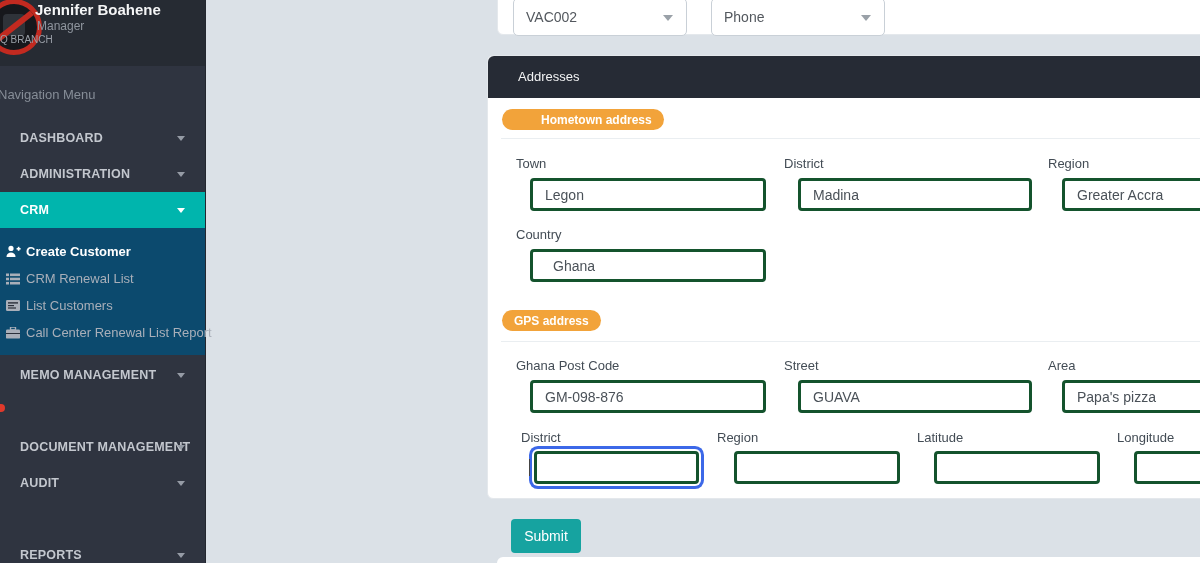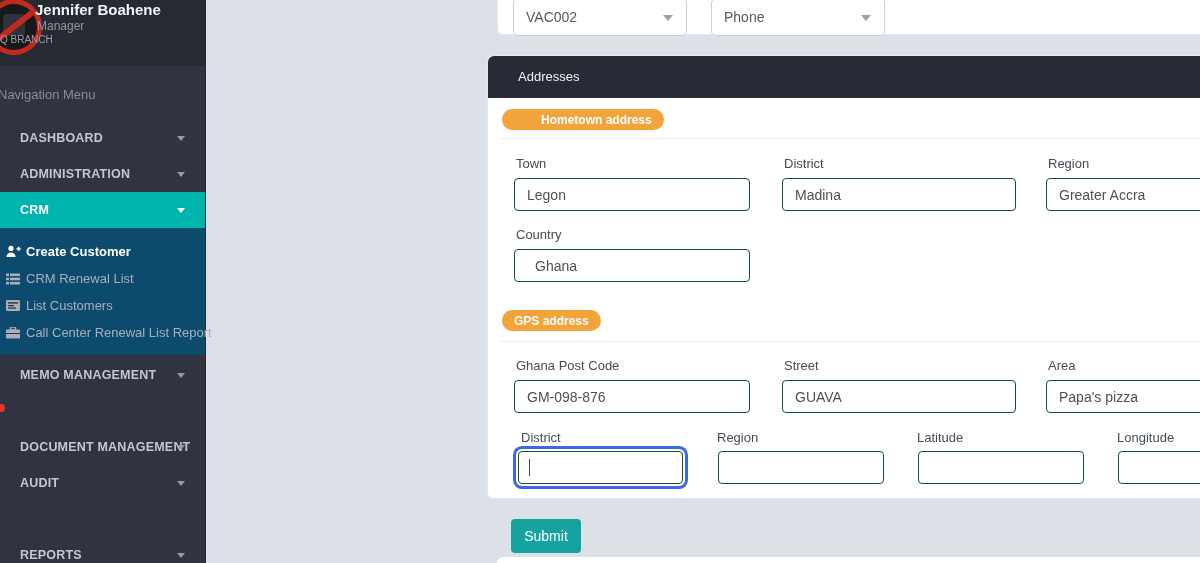--- a/index.html
+++ b/index.html
@@ -42,21 +42,21 @@
   .panel{position:absolute;left:487px;top:55px;width:795px;height:442px;background:#ffffff;border:1px solid #e4e8ec;border-radius:6px;}
   .panel-header{position:absolute;left:0;top:0;width:100%;height:42px;background:#262b35;border-radius:6px 6px 0 0;}
   .panel-header .ptitle{position:absolute;left:30px;top:13px;font-size:13px;color:#f2f3f4;}
   .badge{position:absolute;height:21px;background:#f2a33a;border-radius:11px;color:#fff;font-size:12px;font-weight:700;display:flex;align-items:center;padding:0 12px;}
   .badge1{left:14px;top:53px;padding-left:39px;}
   .badge2{left:14px;top:254px;}
   .divider{position:absolute;left:13px;right:13px;height:1px;background:#eaeef1;}
   .div1{top:82px;}
   .div2{top:285px;}
   .f-label{position:absolute;font-size:13px;color:#434c55;white-space:nowrap;}
-  .f-input{position:absolute;height:33px;border:1px solid #14532d;border-radius:4px;background:#fff;font-family:"Liberation Sans",sans-serif;font-size:14px;color:#4a5158;padding:0 0 0 12px;box-sizing:border-box;outline:none;}
+  .f-input{position:absolute;height:33px;border:3px solid #14532d;border-radius:4px;background:#fff;font-family:"Liberation Sans",sans-serif;font-size:14px;color:#4a5158;padding:0 0 0 12px;box-sizing:border-box;outline:none;margin-left:16px;}
   .f-input.focused{box-shadow:0 0 0 2px #ffffff,0 0 0 5px #3c68e8;}
   .cursor-bar{position:absolute;width:1px;height:17px;background:#444;}
 
   .submit-btn{position:absolute;left:511px;top:519px;width:70px;height:34px;background:#16a3a0;color:#ffffff;font-family:"Liberation Sans",sans-serif;font-size:14px;border:none;border-radius:4px;cursor:pointer;}
   .bottom-strip{position:absolute;left:497px;top:557px;width:790px;height:12px;background:#ffffff;border-radius:6px 6px 0 0;}
 </style>
 </head>
 <body>
 
 <div class="screen">

